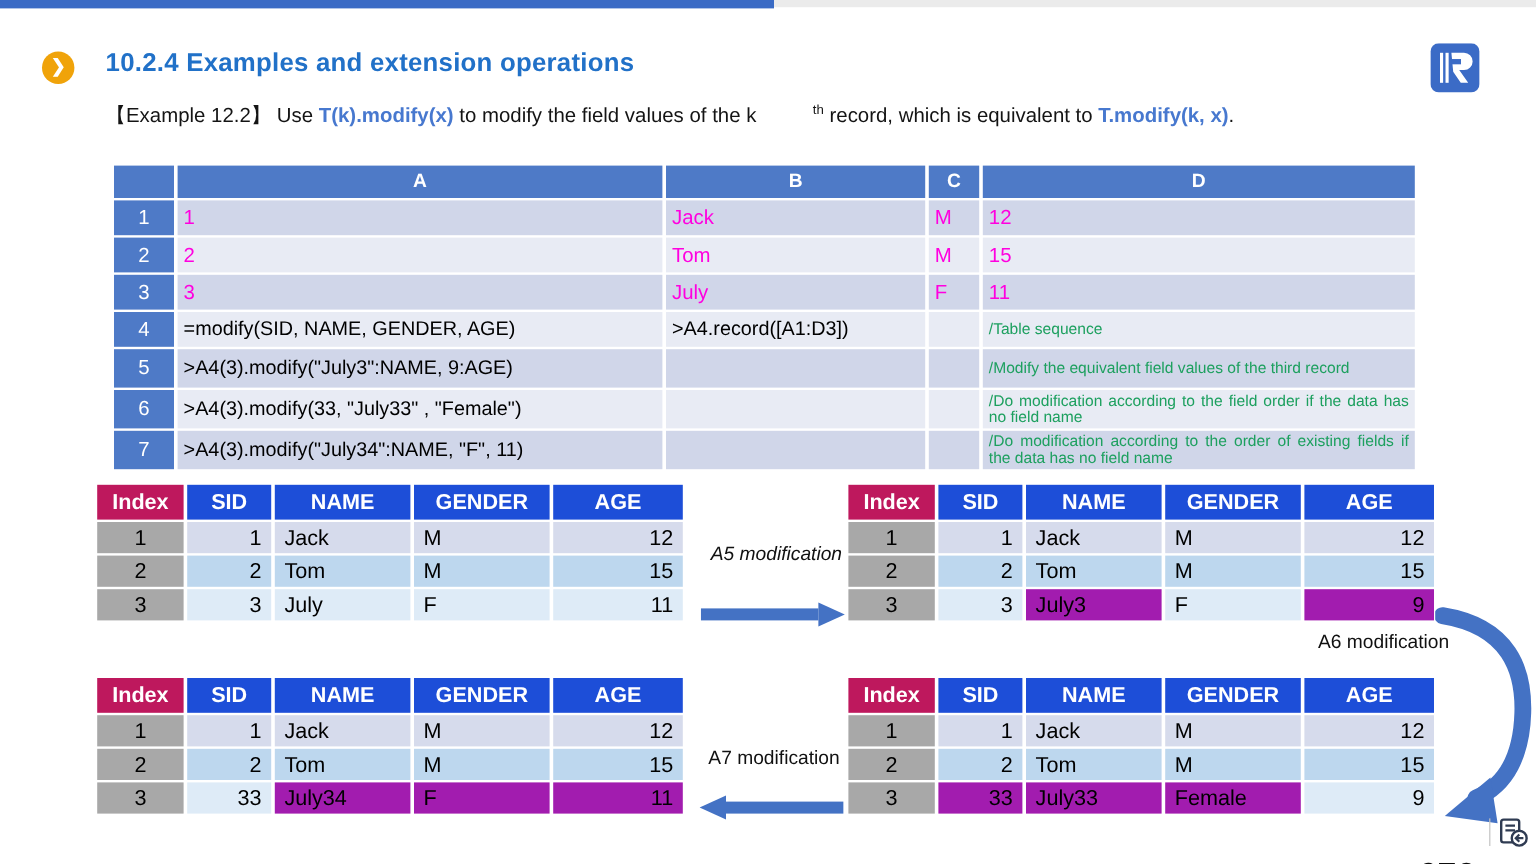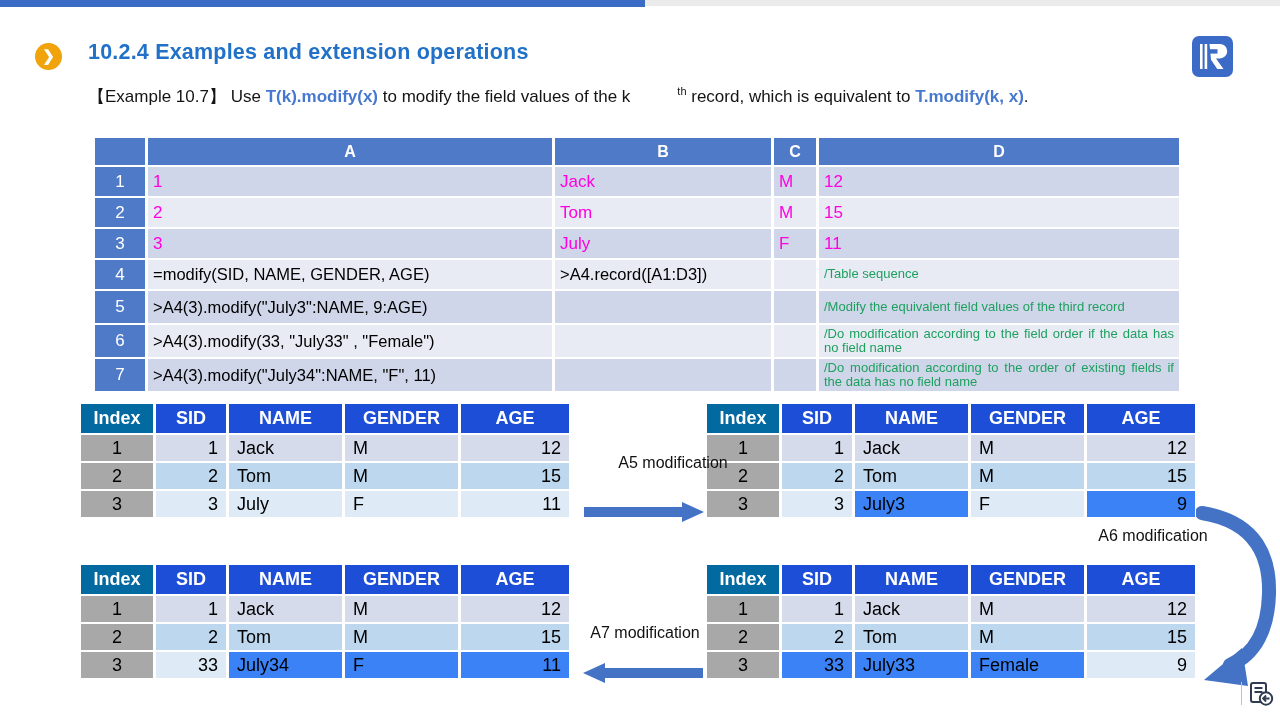--- a/index.html
+++ b/index.html
@@ -33,37 +33,37 @@
   .scode{color:#000;font-size:16.5px;padding:0 5px;}
   #sheet td.scomment{color:#1DA05F;font-size:13px;line-height:14.5px;text-align:justify;
     white-space:normal;vertical-align:middle;padding:1px 5px;}
   #sheet tr.vrow td{height:27px;}
   #sheet tr.crow td{height:30px;}
 
   
   .rtable{position:absolute;border-collapse:separate;border-spacing:3px 2px;table-layout:fixed;}
   .rtable td{height:26px;font-size:18px;padding:0 8px;overflow:hidden;white-space:nowrap;}
   .rtable tr.hrow td{height:29px;font-weight:bold;font-size:18px;color:#fff;text-align:center;padding:0 2px;}
-  .rhead-index{background:#0369a1;}
+  .rhead-index{background:#be185d;}
   .rhead{background:#1d4ed8;}
   .idxcell{background:#A8A8A8;text-align:center;color:#000;}
   .row-lav{background:#D6DBEC;}
   .row-blu{background:#BDD7EE;}
   .row-ltb{background:#DEEBF7;}
-  td.hl{background:#3b82f6;}
+  td.hl{background:#a21caf;}
   .al-r{text-align:right;}
   .al-l{text-align:left;}
 
   #tbl-a4{left:78px;top:402px;}
   #tbl-a5{left:704px;top:402px;}
   #tbl-a7{left:78px;top:563px;}
   #tbl-a6{left:704px;top:563px;}
 
   .modlabel{position:absolute;width:134px;text-align:center;font-size:16px;color:#111;}
-  #lbl-a5{left:606px;top:454px;}
+  #lbl-a5{left:580px;top:454px;font-style:italic;}
   #lbl-a6{left:1086px;top:527px;}
   #lbl-a7{left:578px;top:624px;}
   .arrow-svg{position:absolute;}
 
   
   .page-number{position:absolute;left:1160px;top:714px;width:70px;text-align:right;font-size:29px;color:#0d0d0d;}
   .footer-sep{position:absolute;left:1241px;top:682px;width:1px;height:23px;background:#C3C3C3;}
   .footer-icon{position:absolute;left:1248px;top:681px;}
 </style>
 </head>
@@ -79,21 +79,21 @@
 
 <svg class="logo" width="41" height="41" viewBox="0 0 41 41">
   <rect x="0" y="0" width="41" height="41" rx="7" fill="#3B6BC6"></rect>
   <rect x="8" y="8" width="2.6" height="25" fill="#ffffff"></rect>
   <rect x="12.6" y="8" width="2.6" height="25" fill="#ffffff"></rect>
   <path d="M17.5,8 h10.5 a7.2,7.2 0 0 1 0 14.4 h-4 l7.5,10.6 h-6.2 l-6.3,-9.2 z" fill="#ffffff"></path>
   <rect x="17.5" y="13.2" width="8" height="4.4" fill="#3B6BC6"></rect>
 </svg>
 
 <div class="subtitle">
-  <span>【Example 10.7】</span><span> Use </span><span class="code-blue">T(k).modify(x)</span><span> to modify the field values of the k</span><sup>th</sup><span> record, which is equivalent to </span><span class="code-blue">T.modify(k, x)</span><span>.</span>
+  <span>【Example 12.2】</span><span> Use </span><span class="code-blue">T(k).modify(x)</span><span> to modify the field values of the k</span><sup>th</sup><span> record, which is equivalent to </span><span class="code-blue">T.modify(k, x)</span><span>.</span>
 </div>
 
 <table id="sheet">
   <colgroup>
     <col style="width:50px">
       <col style="width:404px">
       <col style="width:216px">
       <col style="width:42px">
       <col style="width:360px">
   </colgroup>

